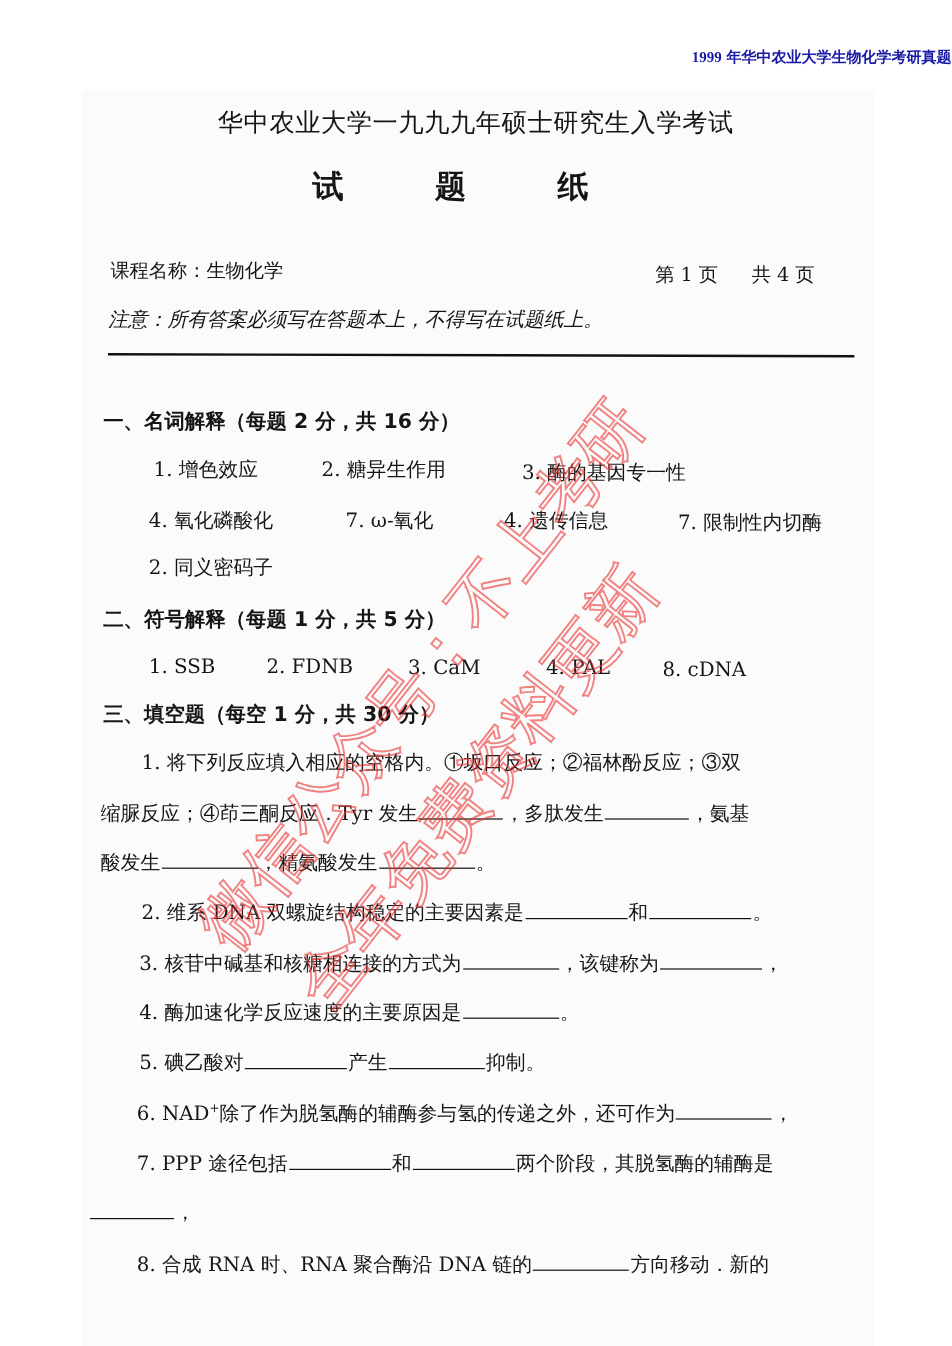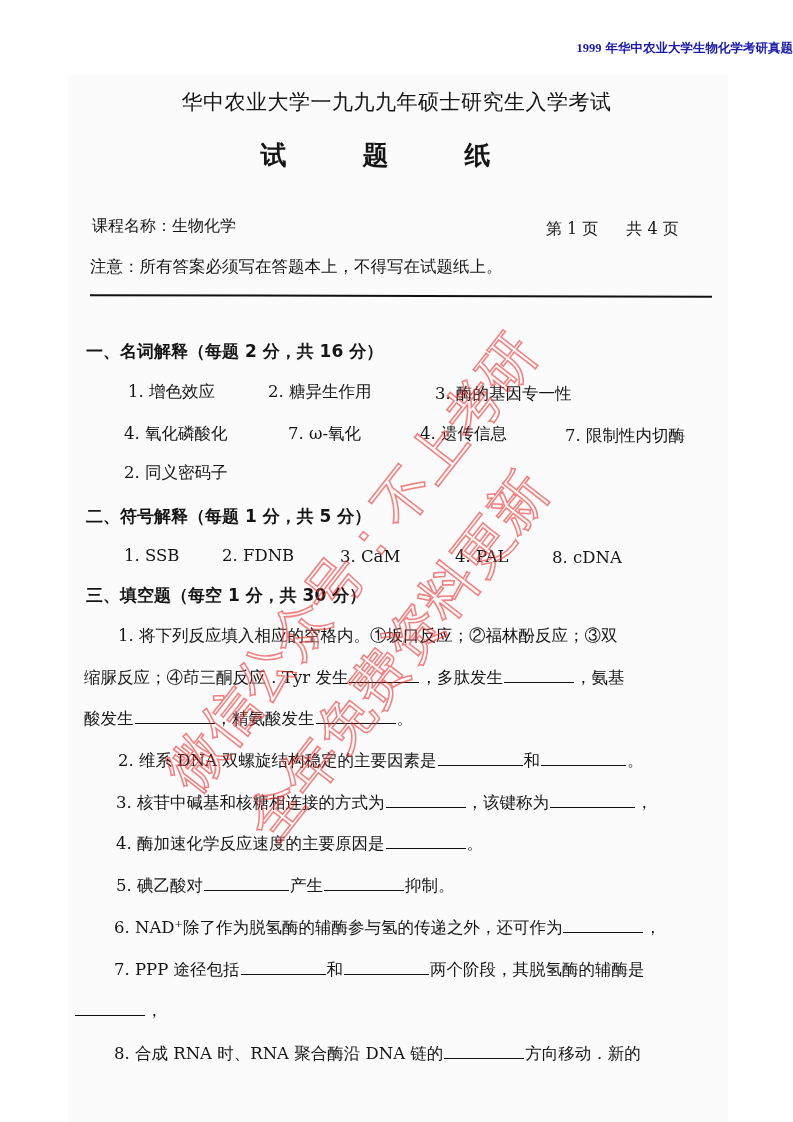--- a/index.html
+++ b/index.html
@@ -8,21 +8,21 @@
   .banner { position:absolute; top:40px; left:0; width:793px; text-align:right;
             font-family:"DejaVu Sans","Liberation Sans",sans-serif; font-weight:bold; font-size:12.5px; color:#1a1aa6; }
   .banner .yr { font-family:"Liberation Serif",serif; margin-right:4px; }
   .scan { position:absolute; top:75px; left:68px; width:660px; height:1047px; background:#fbfbfb; }
   .title1 { position:absolute; top:88px; left:0; width:793px; text-align:center; font-size:21px; letter-spacing:0.5px; }
   .title2 { position:absolute; top:124px; left:0; width:751px; text-align:center; font-size:26px; font-weight:bold; word-spacing:0;margin-top:14px; }
   .title2 span { display:inline-block; margin:0 38px; }
   .course { position:absolute; top:216px; left:92px; font-size:16px; }
   .pages { position:absolute; top:219px; left:546px; font-size:16px; }
   .pages span { margin-right:28px; }
-  .notice { position:absolute; top:256px; left:90px; font-size:16.5px; }
+  .notice { position:absolute; top:256px; left:90px; font-size:16.5px;font-style:italic; }
   .rule { position:absolute; top:295px; left:90px; width:622px; height:2px; background:#111; transform:rotate(0.15deg); }
   .sec { position:absolute; left:86px; font-size:17px; font-weight:bold; font-family:"DejaVu Sans","Liberation Sans",sans-serif; }
   .line { position:absolute; font-size:16.5px; white-space:nowrap; }
   .item { position:absolute; font-size:16.5px; white-space:nowrap; }
   .blank { display:inline-block; border-bottom:1.5px solid #111; height:14px; vertical-align:baseline; margin:0 1px; }
   .b70 { width:70px; } .b80 { width:80px; } .b85 { width:85px; }
   sup { font-size:10px; }
   .wm { position:absolute; color:rgba(235,40,40,0.55); font-family:"DejaVu Sans","Liberation Sans",sans-serif;
         font-size:56px; white-space:nowrap; transform-origin:left top; pointer-events:none; -webkit-text-stroke:0; }
   .wm { color:transparent; -webkit-text-stroke:1.6px rgba(235,50,50,0.6); }

